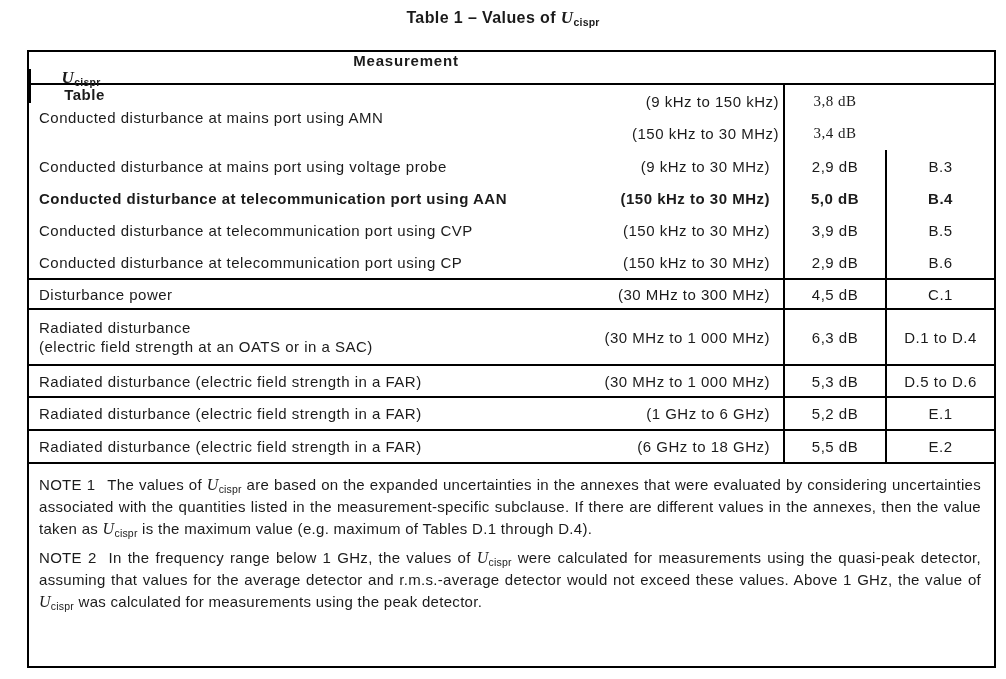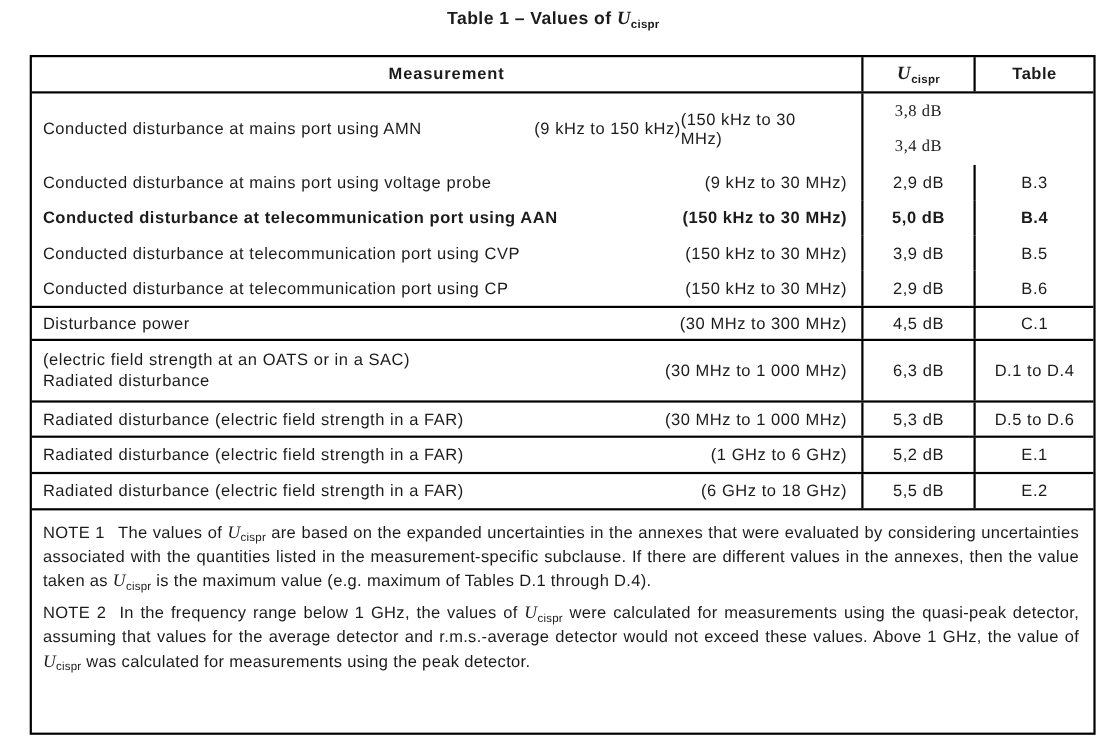--- a/index.html
+++ b/index.html
@@ -35,37 +35,37 @@
   .trow{display:flex;flex-shrink:0;box-sizing:border-box;}
   .trow.sep{border-top:2px solid var(--border);}
   .c-meas{width:754px;box-sizing:border-box;}
   .c-val,.c-ref{
     box-sizing:border-box;border-left:2px solid var(--border);
     display:flex;align-items:center;justify-content:center;text-align:center;
   }
   .c-val{width:102px;}
   .c-ref{width:109px;}
 
-  .thead{height:33px;border-bottom:2px solid var(--border);font-weight:bold;}
+  .thead{height:33px;border-bottom:2px solid var(--border);font-weight:bold;flex-direction:column;}
   .thead .c-meas{
     display:flex;align-items:center;justify-content:center;letter-spacing:.8px;
   }
 
   
   .single .c-meas{
     display:flex;align-items:center;justify-content:space-between;
     padding:0 13px 0 10px;
   }
   .mlabel{line-height:19px;}
   .freq{white-space:nowrap;}
 
   
   .group .c-meas{position:relative;}
   .glabel{position:absolute;left:10px;top:0;bottom:0;display:flex;align-items:center;}
-  .gfreqs{position:absolute;right:24px;top:0;bottom:0;display:flex;}
+  .gfreqs{position:absolute;right:4px;top:0;bottom:0;display:flex;flex-direction:column;}
   .gfreqs>div{flex:1;display:flex;align-items:center;justify-content:flex-end;}
   .stack{flex-direction:column;align-items:stretch;padding:0;}
   .stack>div{flex:1;display:flex;align-items:center;justify-content:center;font-family:Liberation Serif, serif;}
 
   
   .notes{
     flex:1;border-top:2px solid var(--border);
     padding:10px 13px 4px 10px;line-height:22px;text-align:justify;
     letter-spacing:.3px;overflow:hidden;
   }
@@ -141,22 +141,22 @@
           <div class="c-meas">
             <div class="mlabel">Disturbance power</div>
             <span class="freq">(30 MHz to 300 MHz)</span>
           </div>
           <div class="c-val">4,5 dB</div>
           <div class="c-ref">C.1</div>
         </div>
         <div class="trow single sep" style="height: 56px;">
           <div class="c-meas">
             <div class="mlabel">
+              <div>Radiated disturbance</div>
               <div>(electric field strength at an OATS or in a SAC)</div>
-              <div>Radiated disturbance</div>
             </div>
             <span class="freq">(30 MHz to 1 000 MHz)</span>
           </div>
           <div class="c-val">6,3 dB</div>
           <div class="c-ref">D.1 to D.4</div>
         </div>
         <div class="trow single sep" style="height: 32px;">
           <div class="c-meas">
             <div class="mlabel">Radiated disturbance (electric field strength in a FAR)</div>
             <span class="freq">(30 MHz to 1 000 MHz)</span>

